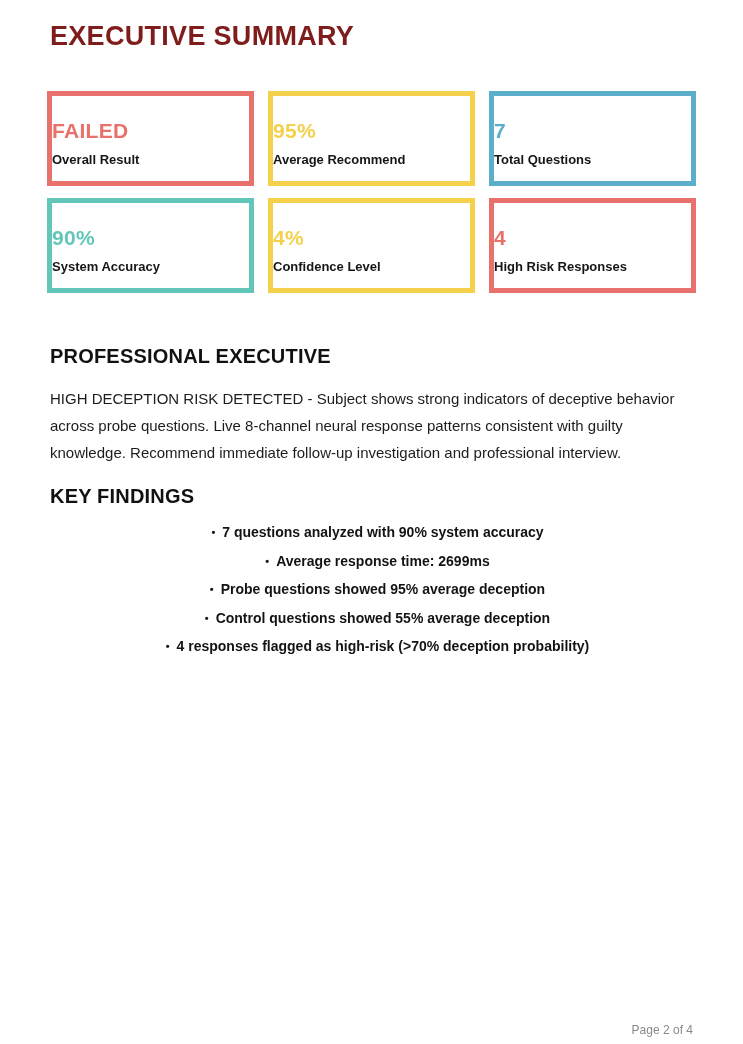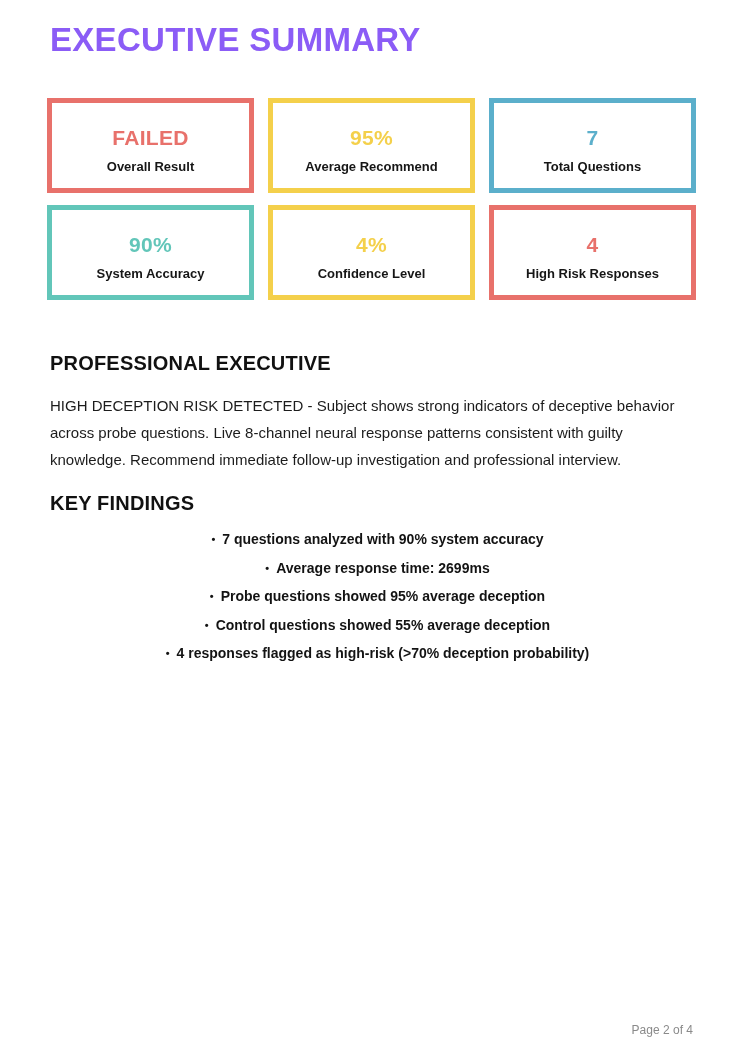--- a/index.html
+++ b/index.html
@@ -8,40 +8,40 @@
     background: #ffffff;
     font-family: "Liberation Sans", sans-serif;
     color: #161616;
     position: relative;
     overflow: hidden;
   }
   .page { position: relative; width: 743px; height: 1044px; }
 
   h1.title {
     margin: 21px 50px 0 50px;
-    font-size: 33px;
+    font-size: 27px;
     font-weight: bold;
     letter-spacing: 0.3px;
-    color: #8b5cf6;
+    color: #7f1d1d;
   }
 
   .stats-grid {
     margin: 39px 47px 0 47px;
     display: grid;
     grid-template-columns: repeat(3, 1fr);
     column-gap: 14px;
     row-gap: 12px;
   }
   .stat-box {
     height: 95px;
     border: 5px solid #cccccc; 
     background: #ffffff;
     display: flex;
     flex-direction: column;
-    align-items: center;
+    align-items: flex-start;
     justify-content: center;
     padding-top: 8px;
     row-gap: 9px;
   }
   .stat-value {
     font-size: 21px;
     font-weight: bold;
     letter-spacing: 0.3px;
   }
   .stat-label {

